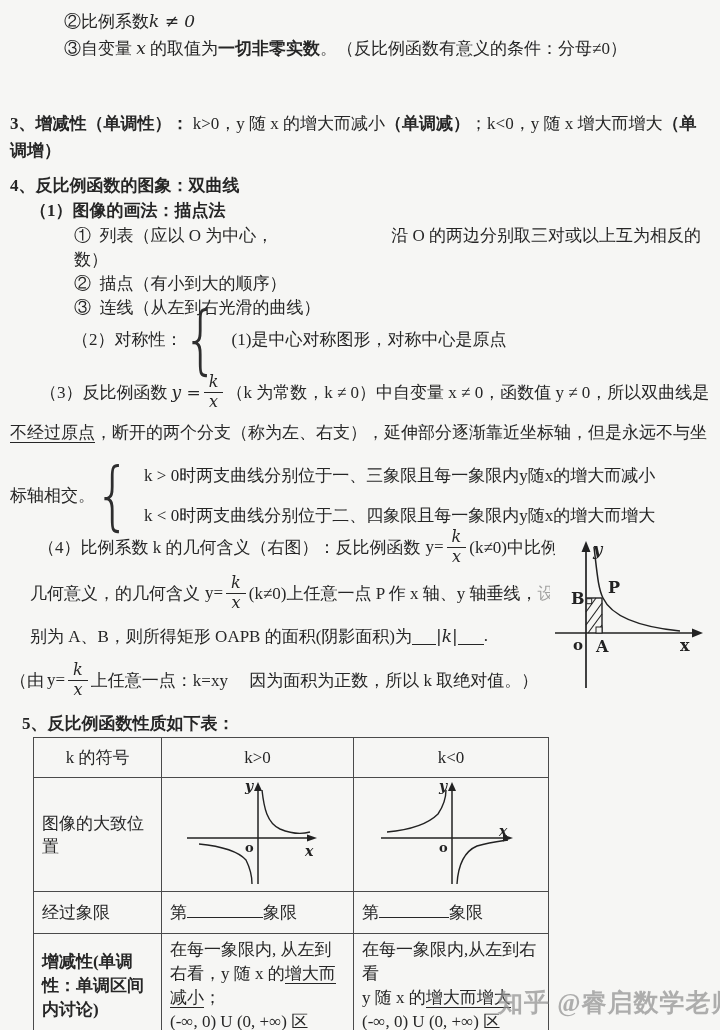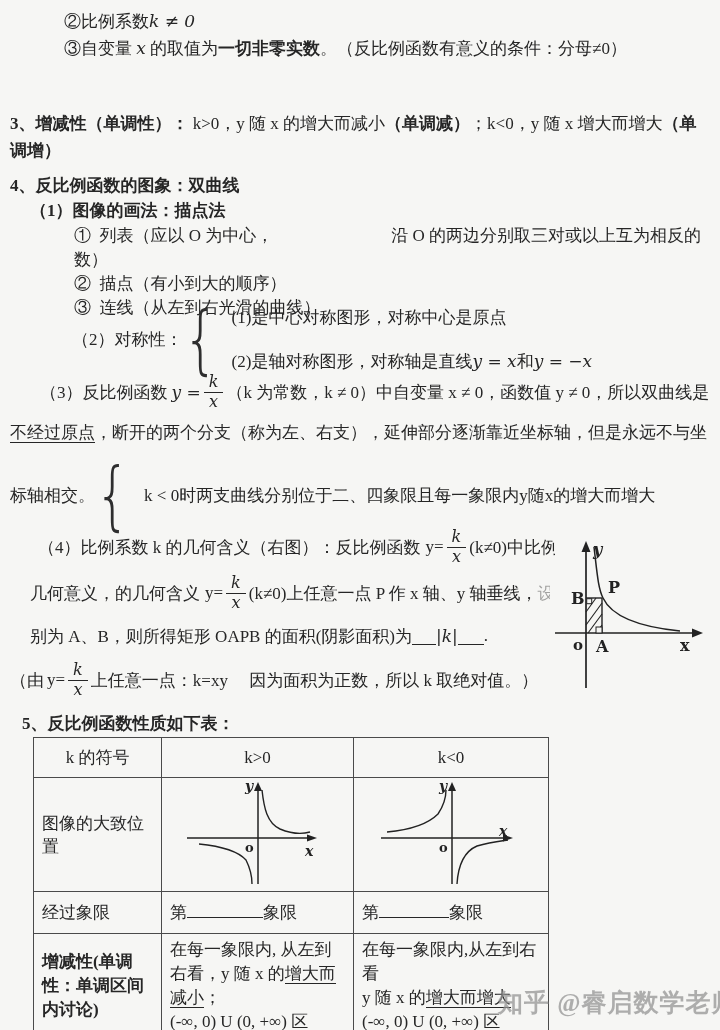--- a/index.html
+++ b/index.html
@@ -80,41 +80,41 @@
     <span>③</span>&nbsp;
     <span>连线（从左到右光滑的曲线）</span>
   </div>
 </div>
 
 <div class="abs bracegrp" style="top:296px; left:72px;">
   <span>（2）对称性：</span>
   <span class="brace" style="font-size:74px;">{</span>
   <span class="bracelines" style="gap:21px; margin-left:2px;">
     <span>(1)是中心对称图形，对称中心是原点</span>
-    <span><span>(2)是轴对称图形，对称轴是直线</span><span class="math">y = x</span><span>和</span><span class="math">y = −x</span></span>
   </span>
 </div>
 
 <div class="abs" style="top:368px; left:10px; width:705px;">
   <div style="padding-left:30px; height:48px; display:flex; align-items:center;text-align:right;">
     <span>（3）反比例函数</span>
     <span class="math" style="margin-left:4px;">y =</span>
     <span class="frac">
         <span class="num">k</span>
         <span class="den">x</span>
       </span>
     <span>（k 为常数，k ≠ 0）中自变量 x ≠ 0，函数值 y ≠ 0，所以双曲线是</span>
   </div>
   <div style="line-height:26px; margin-top:4px;">
     <span class="u">不经过原点</span><span>，断开的两个分支（称为左、右支），延伸部分逐渐靠近坐标轴，但是永远不与坐</span>
   </div>
   <div class="bracegrp" style="margin-top:6px;">
     <span>标轴相交。</span>
     <span class="brace" style="font-size:74px;">{</span>
     <span class="bracelines" style="gap:17px; margin-left:2px;">
+      <span>k &gt; 0时两支曲线分别位于一、三象限且每一象限内y随x的增大而减小</span>
       <span>k &lt; 0时两支曲线分别位于二、四象限且每一象限内y随x的增大而增大</span>
     </span>
   </div>
 </div>
 
 <div class="abs" style="top:524px; left:10px; width:705px;">
   <div class="nowrap" style="padding-left:28px; height:46px; display:flex; align-items:center; width:545px;">
     <span>（4）比例系数 k 的几何含义（右图）：反比例函数</span>
     <span style="margin-left:5px;">y=</span>
     <span class="frac">

